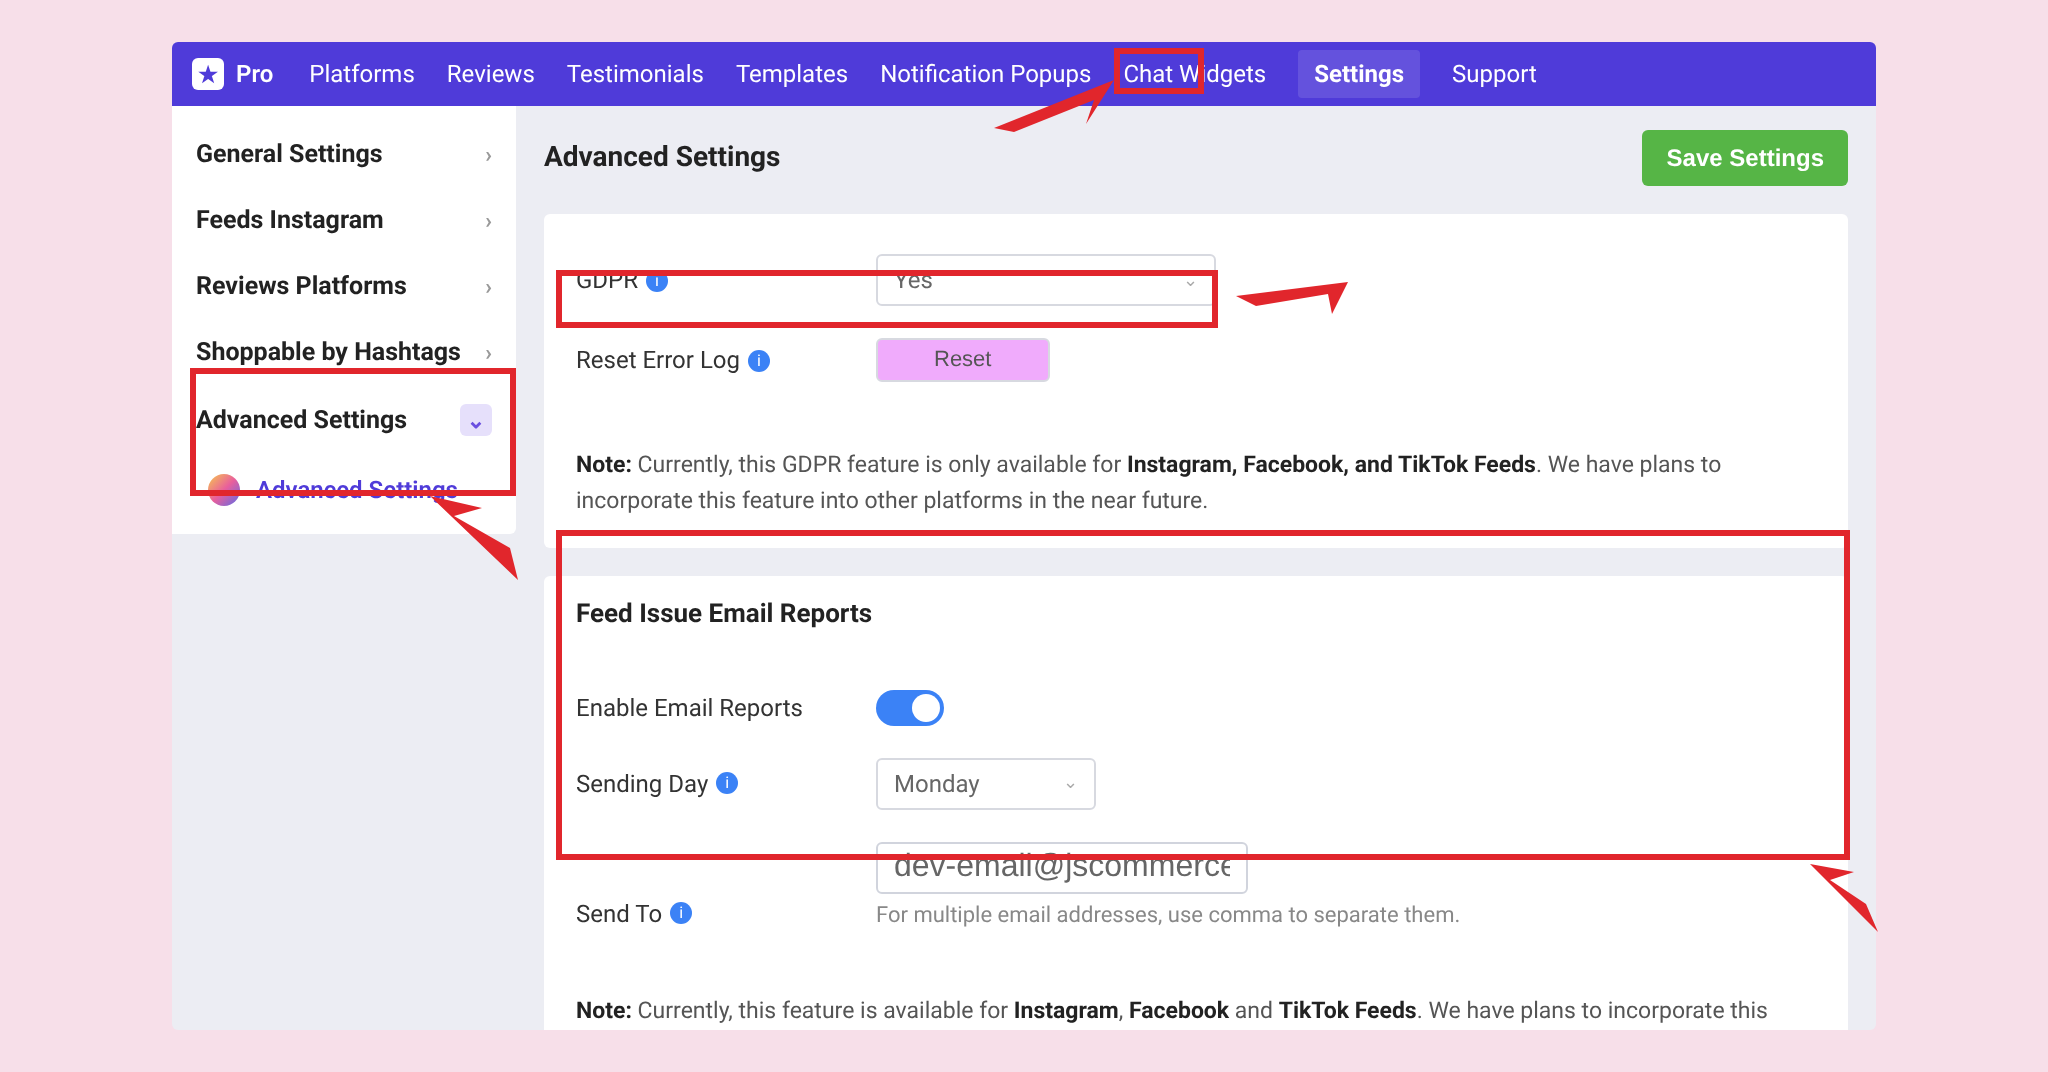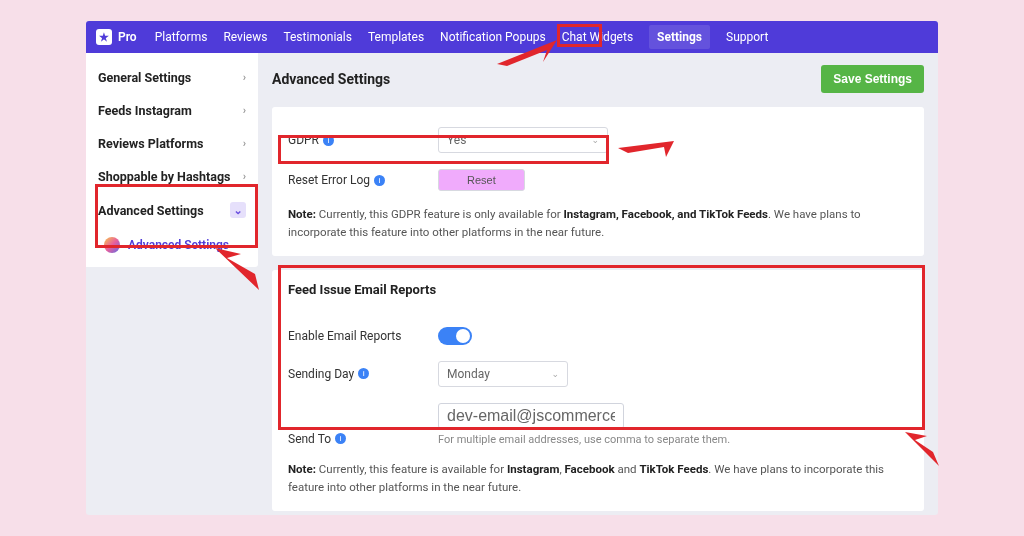--- a/index.html
+++ b/index.html
@@ -129,21 +129,21 @@
     padding: 0 8px; font-size: 12px; color: #666; background: #fff;
     display: flex; align-items: center; justify-content: space-between;
     cursor: pointer;
   }
   .select .car { color: #aaa; font-size: 9px; }
   .btn-reset {
     border: 1px solid #d7d9e0; background: #f0abfc; padding: 4px 28px;
     border-radius: 3px; font-size: 11px; color: #555; cursor: pointer;
   }
   .note {
-    font-size: 11.5px; color: #555; margin-top: 6px; line-height: 1.6;
+    font-size: 11.5px; color: #555; margin-top: 24px; line-height: 1.6;
   }
   .note b { color: #222; }
   .section-title {
     font-size: 13px; font-weight: 700; color: #222; margin-bottom: 22px;
   }
   .desc { font-size: 11.5px; color: #555; margin-bottom: 10px; }
   .link { color: #2f6fe0; text-decoration: underline; cursor: pointer; }
   .toggle {
     width: 34px; height: 18px; border-radius: 9px; background: #3b82f6;
     position: relative; cursor: pointer;
@@ -248,21 +248,21 @@
         <div class="section-title">Feed Issue Email Reports</div>
         <div class="field-row">
           <div class="field-label">Enable Email Reports</div>
           <div class="toggle"></div>
         </div>
         <div class="field-row">
           <div class="field-label">
             <span>Sending Day</span>
             <span class="info-icon">i</span>
           </div>
-          <div class="select" style="width:130px">
+          <div class="select" style="width:110px">
             <span>Monday</span>
             <span class="car">⌄</span>
           </div>
         </div>
         <div class="field-row" style="align-items:flex-end">
           <div class="field-label" style="padding-top:16px">
             <span>Send To</span>
             <span class="info-icon">i</span>
           </div>
           <div class="field-col">

